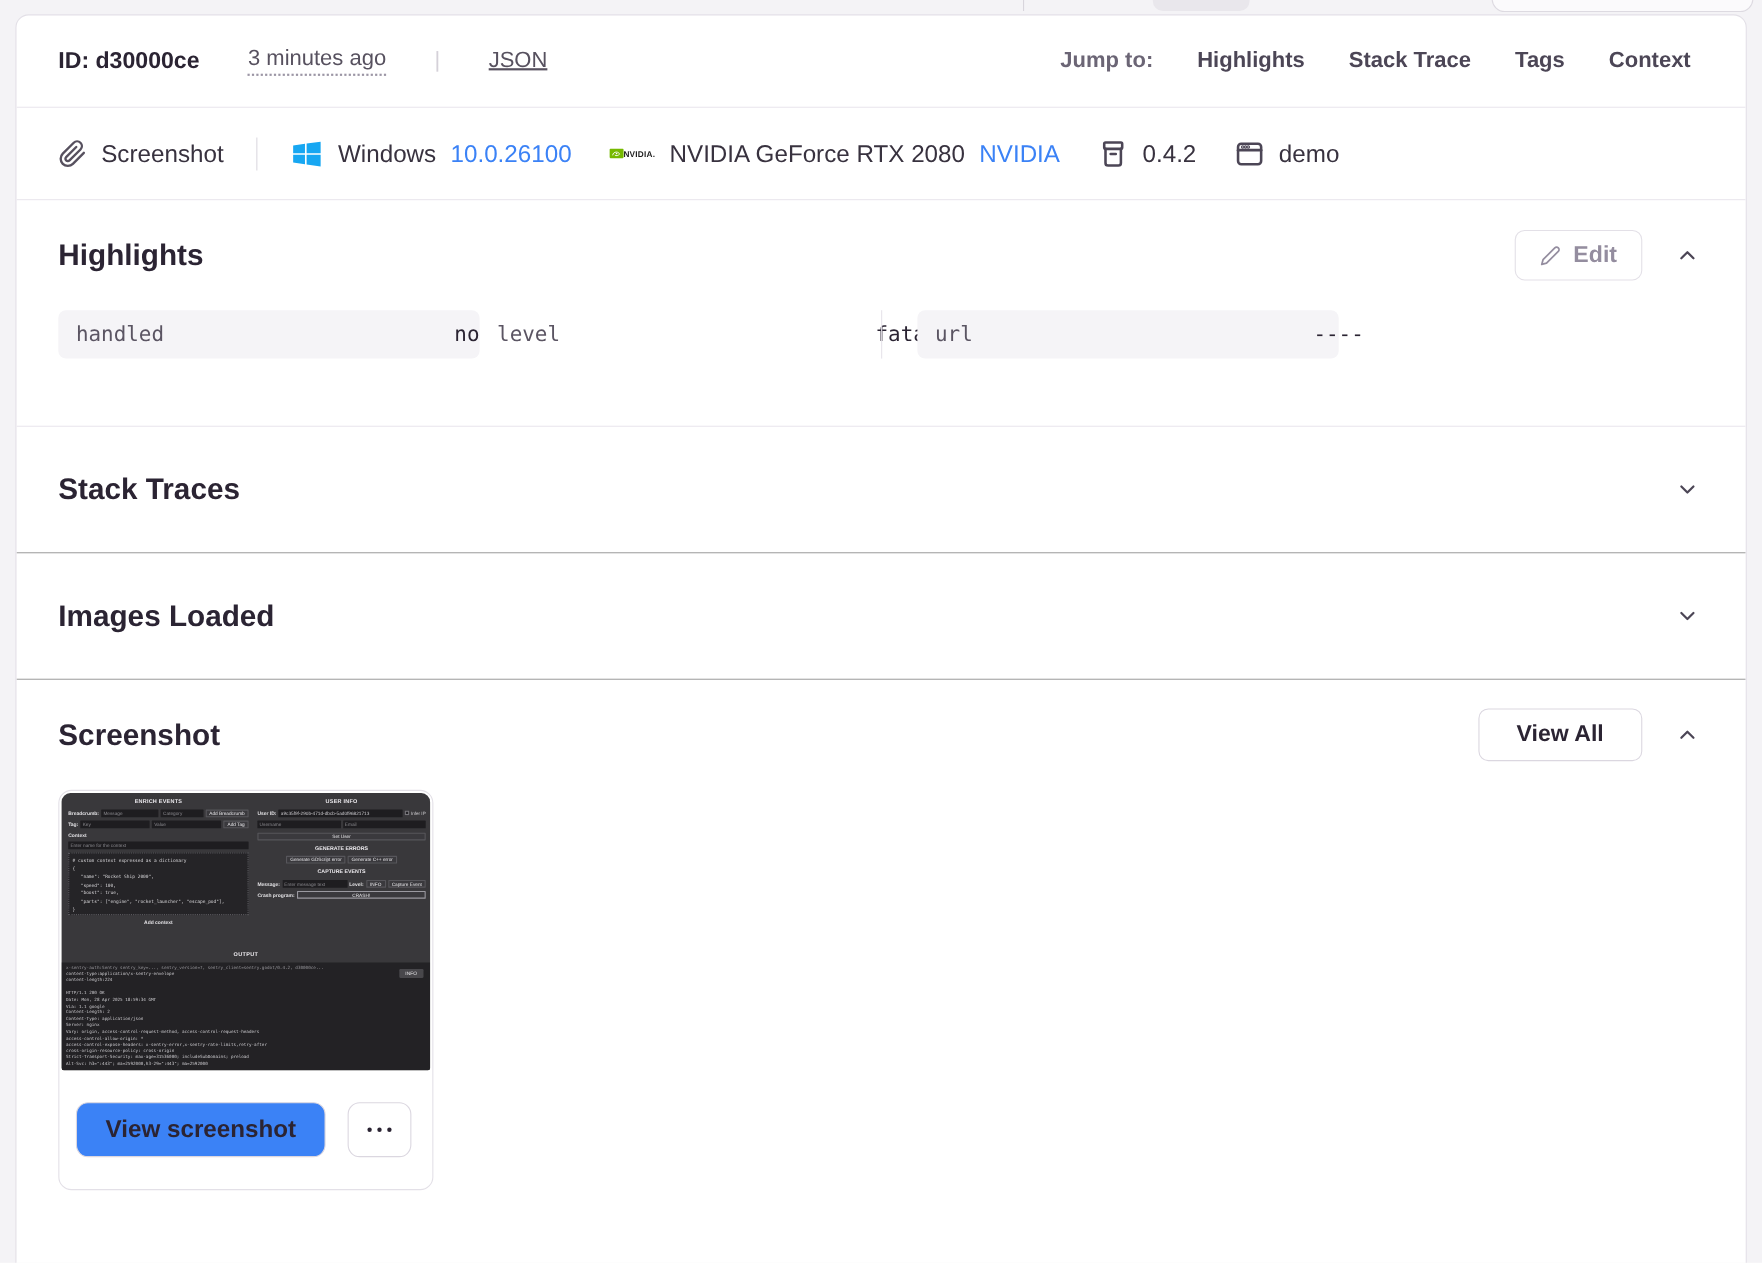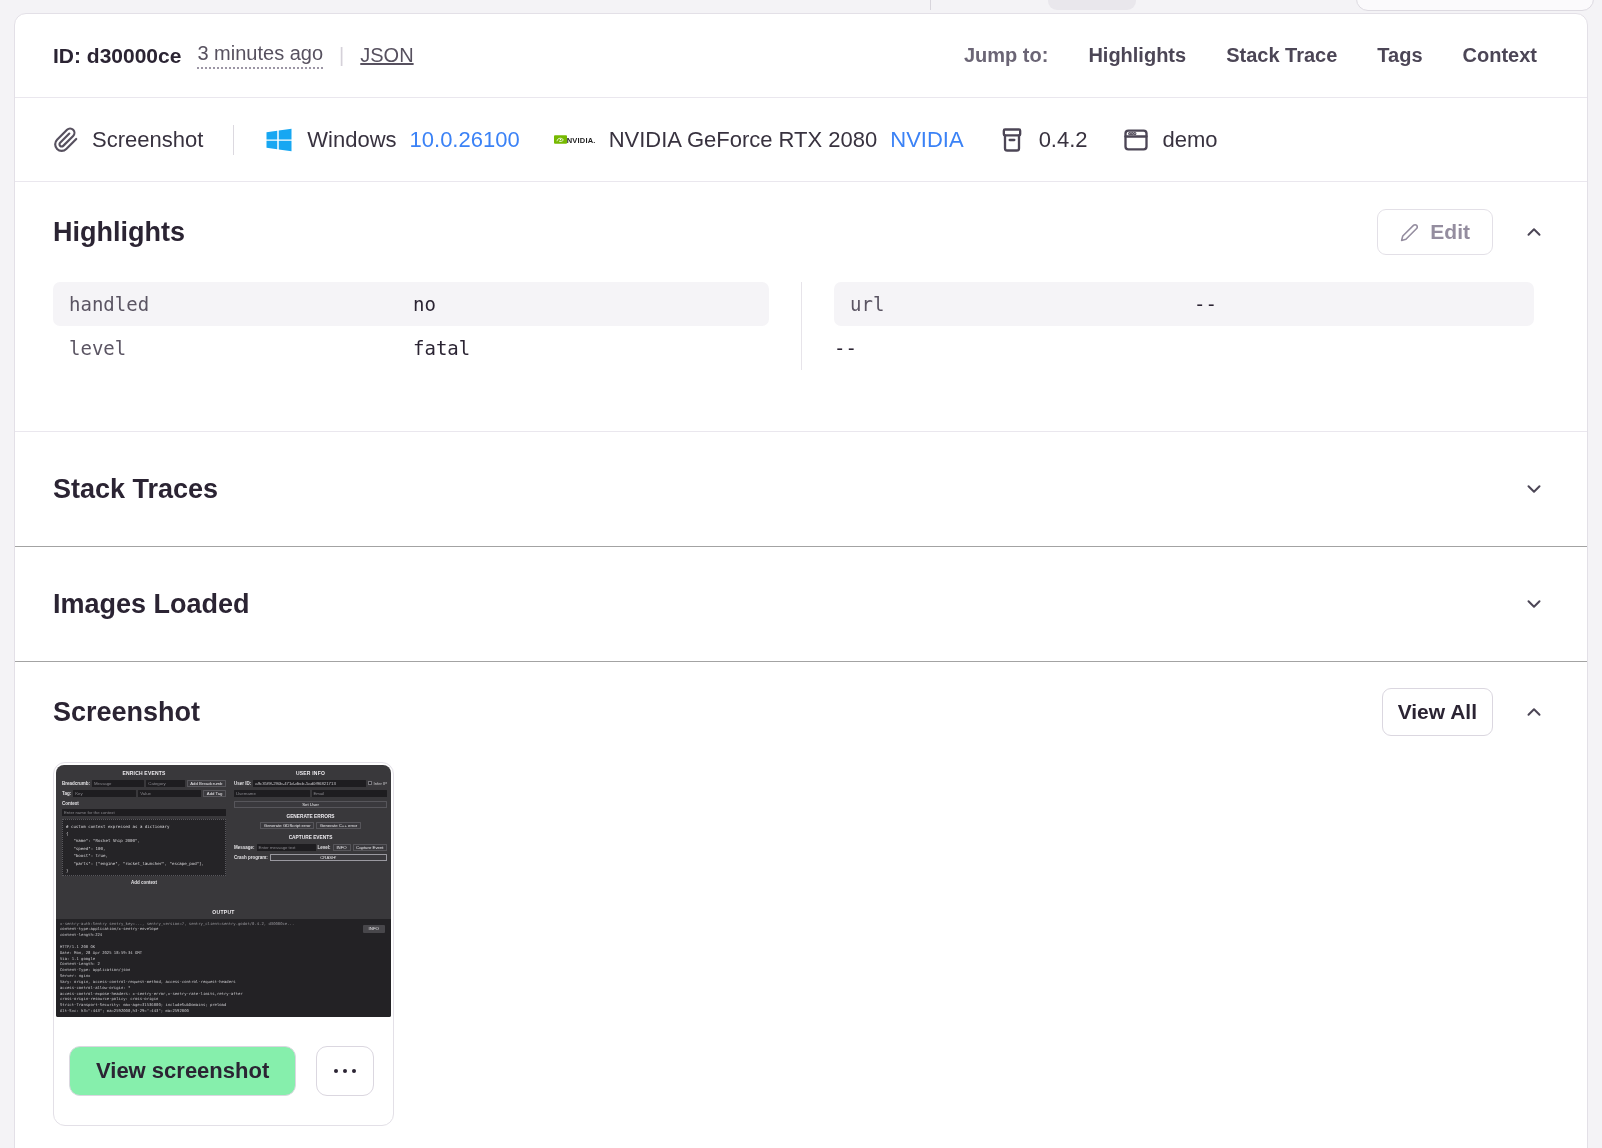--- a/index.html
+++ b/index.html
@@ -23,21 +23,21 @@
     position:absolute; left:14px; top:13px; width:1574px; height:1160px;
     background:#ffffff; border:1px solid #e3e0e7; border-radius:12px;
     overflow:hidden;
   }
 
   
   .header-row {
     height:84px; display:flex; align-items:center; justify-content:space-between;
     padding:0 50px 0 38px; border-bottom:1px solid #eae7ee;
   }
-  .header-left { display:flex; align-items:center; gap:16px; font-size:20px;justify-content:center; }
+  .header-left { display:flex; align-items:center; gap:44px; font-size:20px;justify-content:center; }
   .event-id { font-weight:700; font-size:21px; color:#2b2433; }
   .time-ago { color:#57515f; border-bottom:2px dotted #9c96a5; padding-bottom:2px; cursor:pointer; }
   .hdr-sep { color:#d5d1d9; font-size:20px; }
   .json-link { color:#57515f; text-decoration:underline; cursor:pointer; }
   .header-right { display:flex; align-items:center; gap:40px; font-size:20px;font-weight:bold; }
   .jump-label { color:#6b6575; }
   .jump-link { color:#4c4656; cursor:pointer; }
 
   
   .context-row {
@@ -57,21 +57,21 @@
   .hl-head { display:flex; justify-content:space-between; align-items:center; height:48px; }
   .sec-title { font-size:27px; font-weight:700; color:#2b2433; }
   .hl-actions { display:flex; align-items:center; gap:26px; }
   .edit-btn {
     display:flex; align-items:center; gap:11px;
     border:1px solid #e3e0e7; border-radius:9px; background:#fff;
     height:46px; padding:0 22px; font-size:21px; font-weight:600; color:#948d9f; cursor:pointer;
   }
   .chev-btn { background:none; border:none; cursor:pointer; padding:4px; }
   .hl-grid { display:flex; margin-top:26px; padding-bottom:61px; }
-  .hl-col { width:716px; display:flex; flex-direction:column; }
+  .hl-col { width:716px; display:flex; }
   .hl-vdiv { width:1px; background:#e7e4ea; margin-left:32px; }
   .hl-col.right { width:700px; margin-left:32px; }
   .hl-row {
     height:44px; display:flex; align-items:center; border-radius:7px;
     font-family:"DejaVu Sans Mono", monospace; font-size:19px;
   }
   .hl-row.alt { background:#f5f4f7; }
   .hl-key { width:360px; padding-left:16px; color:#5b5563; white-space:pre; }
   .hl-val { color:#2b2433; }
 
@@ -80,36 +80,36 @@
     height:115px; display:flex; align-items:center; justify-content:space-between;
     padding:0 38px; border-bottom:1px solid #a3a3a3;
   }
   .section-head {
     height:100px; display:flex; align-items:center; justify-content:space-between;
     padding:0 38px;
   }
   .va-actions { display:flex; align-items:center; gap:26px; }
   .viewall-btn {
     border:1px solid #dbd7e0; border-radius:9px; background:#fff;
-    height:48px; padding:0 15px; font-size:21px; font-weight:700; color:#2b2433; cursor:pointer;
+    height:48px; padding:0 34px; font-size:21px; font-weight:700; color:#2b2433; cursor:pointer;
   }
 
   
   .shot-wrap { padding:0 38px; }
   .thumb-card {
     width:341px; border:1px solid #e3e0e7; border-radius:12px; background:#fff;
     overflow:hidden;
   }
   .shot-img {
     margin:2px 2px 0; height:252px; background:#39383b;
     border-radius:8px 8px 2px 2px; position:relative; overflow:hidden; cursor:pointer;
   }
   .shot-footer { height:108px; display:flex; align-items:center; gap:20px; padding:0 15px; }
   .view-shot-btn {
-    border:1px solid #dbd7e0; border-radius:11px; background:#86efac;
+    border:1px solid #dbd7e0; border-radius:11px; background:#3b82f6;
     height:50px; padding:0 26px; font-size:22px; font-weight:700; color:#2b2433; cursor:pointer;
   }
   .more-btn {
     border:1px solid #dbd7e0; border-radius:11px; background:#fff;
     width:58px; height:50px; display:flex; align-items:center; justify-content:center; gap:5px; cursor:pointer;
   }
   .more-btn i { width:4px; height:4px; border-radius:50%; background:#2b2433; }
 
   
   .mini-panel { position:absolute; font-size:4.6px; color:#c9c8cb; }

